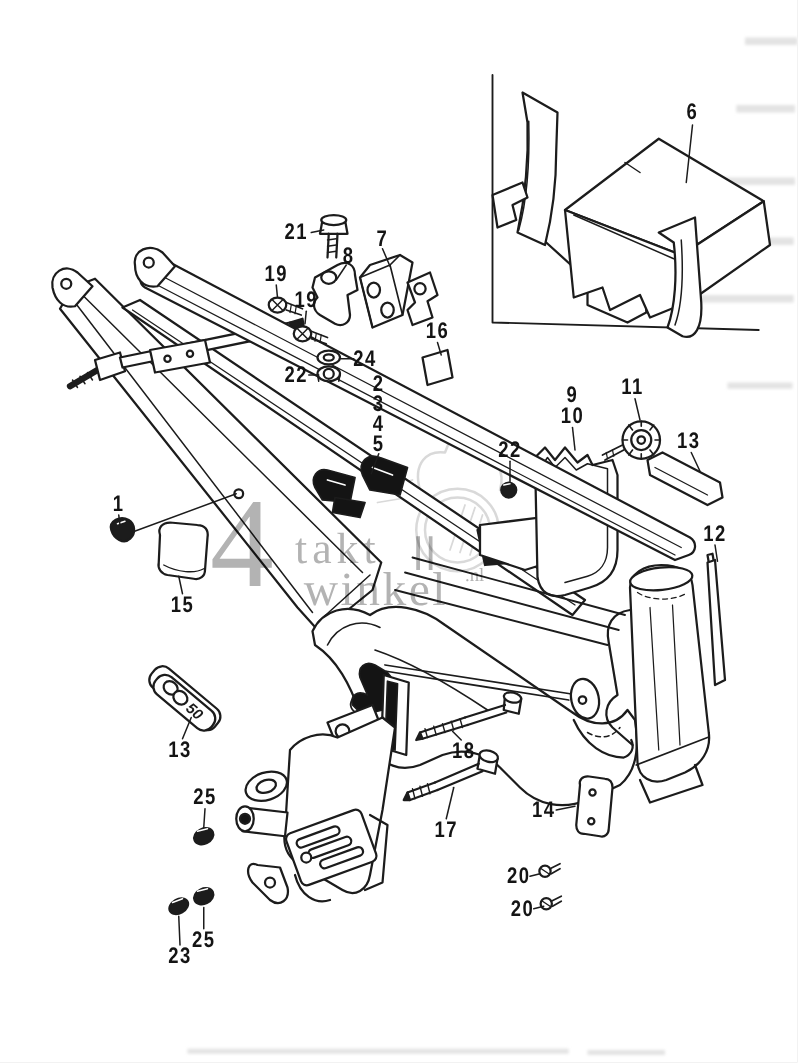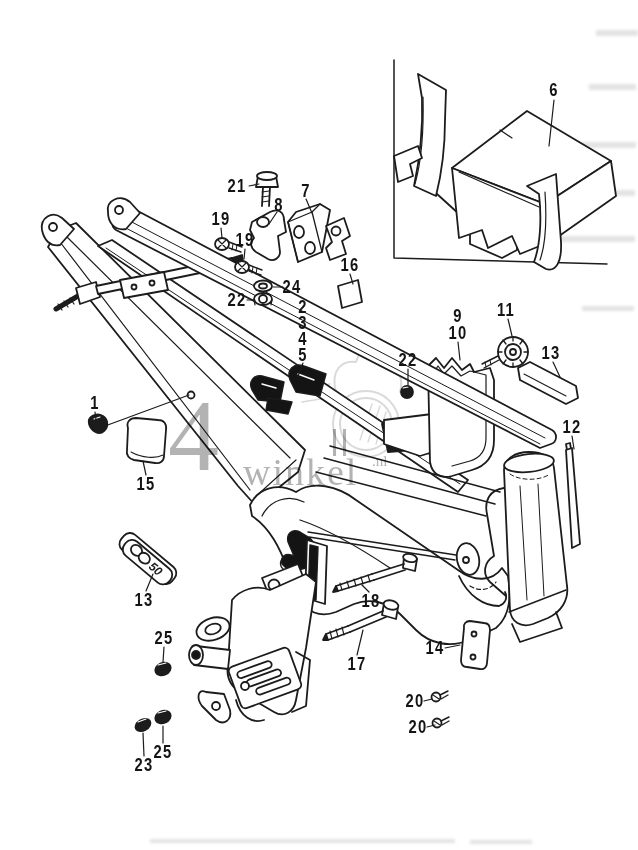--- a/index.html
+++ b/index.html
@@ -321,20 +321,21 @@
         <line x1="369" y1="592" x2="362" y2="585"></line>
         <line x1="357" y1="655" x2="363" y2="630"></line>
         <line x1="445" y1="648" x2="460" y2="645"></line>
         <line x1="424" y1="701" x2="432" y2="699"></line>
         <line x1="427" y1="727" x2="435" y2="725"></line>
       </g>
 </svg>
 
 <div class="watermark">
   <span class="wm wm-4">4</span>
+  <span class="wm wm-takt">takt</span>
   <span class="wm-bar wm-bar1"></span>
   <span class="wm-bar wm-bar2"></span>
   <span class="wm wm-winkel">winkel</span>
   <span class="wm wm-nl">.nl</span>
 </div>
 
 <div class="labels" id="labels">
       <span class="part-label" style="left: 237px; top: 186px;">21</span>
       <span class="part-label" style="left: 306px; top: 191px;">7</span>
       <span class="part-label" style="left: 279px; top: 205px;">8</span>

